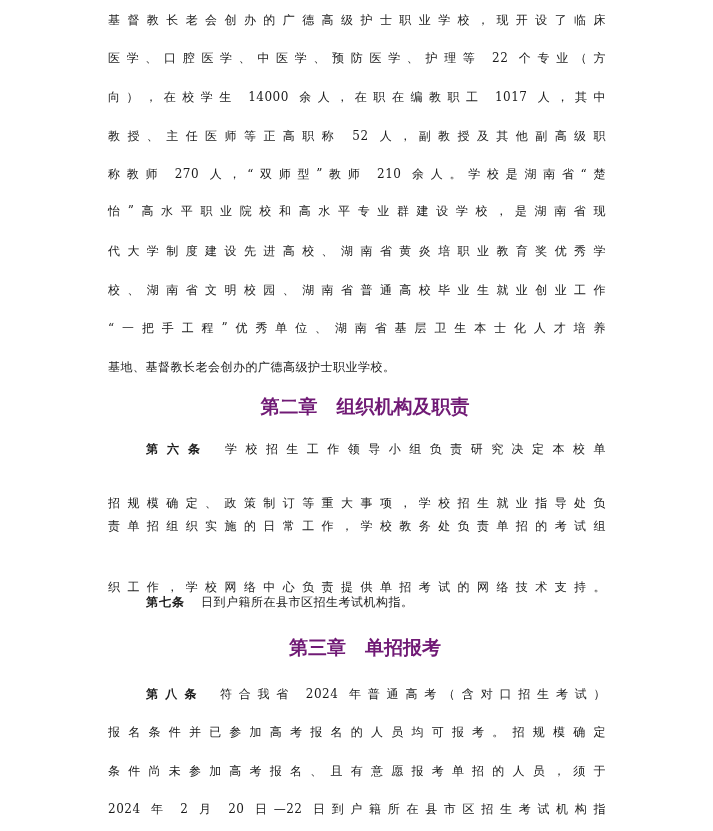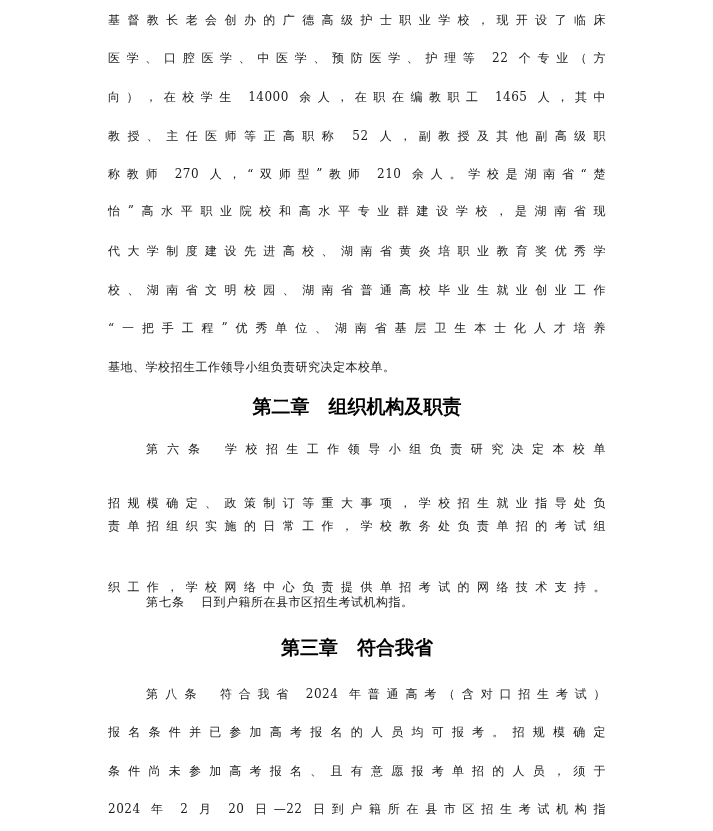--- a/index.html
+++ b/index.html
@@ -35,68 +35,68 @@
     }
     .line.last {
       text-align-last: left;
     }
     .indent {
       padding-left: 38px;
       width: 460px;
     }
     .article-label {
       font-family: "DejaVu Sans", "Liberation Sans", sans-serif;
-      font-weight: normal;
+      font-weight: bold;
       margin-right: 16px;
       letter-spacing: 1px;
     }
     .heading {
       position: absolute;
-      left: 0;
+      left: 8px;
       width: 498px;
       text-align: center;
       font-family: "DejaVu Sans", "Liberation Sans", sans-serif;
       font-weight: bold;
       font-size: 19px;
       line-height: 40px;
       height: 40px;
       white-space: pre;
-      color: #000000;
+      color: #701a75;
     }
   </style>
 </head>
 <body>
 
 <div class="page">
 
   <div class="line" style="top:1px">基督教长老会创办的广德高级护士职业学校，现开设了临床</div>
   <div class="line" style="top:39px">医学、口腔医学、中医学、预防医学、护理等 22 个专业（方</div>
-  <div class="line" style="top:78px">向），在校学生 14000 余人，在职在编教职工 1465 人，其中</div>
+  <div class="line" style="top:78px">向），在校学生 14000 余人，在职在编教职工 1017 人，其中</div>
   <div class="line" style="top:117px">教授、主任医师等正高职称 52 人，副教授及其他副高级职</div>
   <div class="line" style="top:155px">称教师 270 人，“双师型”教师 210 余人。学校是湖南省“楚</div>
   <div class="line" style="top:192px">怡”高水平职业院校和高水平专业群建设学校，是湖南省现</div>
   <div class="line" style="top:232px">代大学制度建设先进高校、湖南省黄炎培职业教育奖优秀学</div>
   <div class="line" style="top:271px">校、湖南省文明校园、湖南省普通高校毕业生就业创业工作</div>
   <div class="line" style="top:309px">“一把手工程”优秀单位、湖南省基层卫生本士化人才培养</div>
-  <div class="line last" style="top:348px">基地、学校招生工作领导小组负责研究决定本校单。</div>
+  <div class="line last" style="top:348px">基地、基督教长老会创办的广德高级护士职业学校。</div>
 
   <div class="heading" style="top:386px">第二章　组织机构及职责</div>
 
   <div class="line indent" style="top:430px">
     <span class="article-label">第六条</span><span>学校招生工作领导小组负责研究决定本校单</span>
   </div>
   <div class="line" style="top:484px">招规模确定、政策制订等重大事项，学校招生就业指导处负</div>
   <div class="line" style="top:507px">责单招组织实施的日常工作，学校教务处负责单招的考试组</div>
   <div class="line" style="top:568px">织工作，学校网络中心负责提供单招考试的网络技术支持。</div>
 
   <div class="line indent last" style="top:583px">
     <span class="article-label">第七条</span><span>日到户籍所在县市区招生考试机构指。</span>
   </div>
 
-  <div class="heading" style="top:627px">第三章　符合我省</div>
+  <div class="heading" style="top:627px">第三章　单招报考</div>
 
   <div class="line indent" style="top:675px">
     <span class="article-label">第八条</span><span>符合我省 2024 年普通高考（含对口招生考试）</span>
   </div>
   <div class="line" style="top:713px">报名条件并已参加高考报名的人员均可报考。招规模确定</div>
   <div class="line" style="top:752px">条件尚未参加高考报名、且有意愿报考单招的人员，须于</div>
   <div class="line" style="top:790px">2024 年 2 月 20 日—22 日到户籍所在县市区招生考试机构指</div>
 
 </div>
 

